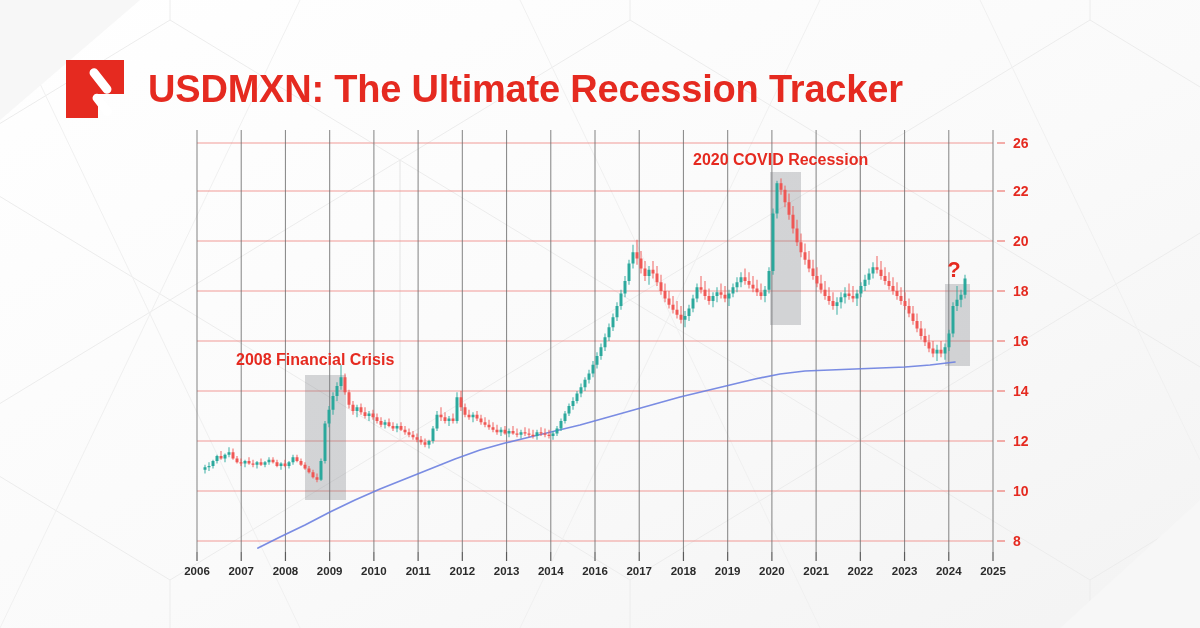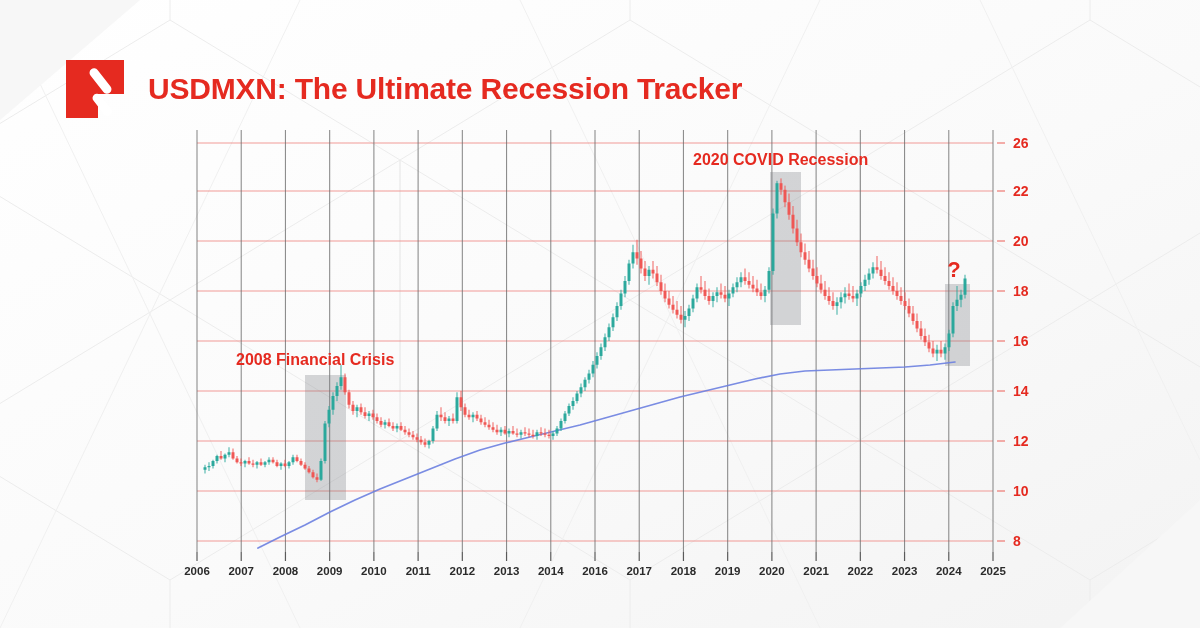--- a/index.html
+++ b/index.html
@@ -11,21 +11,21 @@
   }
   #root{position:absolute;inset:0;width:1200px;height:628px;}
 
   
   .bg-pattern{position:absolute;inset:0;z-index:0;pointer-events:none;}
 
   
   .header{position:absolute;left:64px;top:58px;display:flex;align-items:center;gap:22px;z-index:5;}
   .logo{width:62px;height:62px;position:relative;}
   .title{
-    font-size:30px;font-weight:bold;color:#e52a20;letter-spacing:-0.2px;
+    font-size:38px;font-weight:bold;color:#e52a20;letter-spacing:-0.2px;
     white-space:nowrap;line-height:1;
   }
 
   
   .chart-wrap{position:absolute;left:0;top:0;width:1200px;height:472px;z-index:2;}
   .chart-svg{position:absolute;left:0;top:0;}
 
   .axis-label-y{
     font-family:"Liberation Sans", sans-serif;
     font-size:14px;font-weight:bold;fill:#e52a20;

